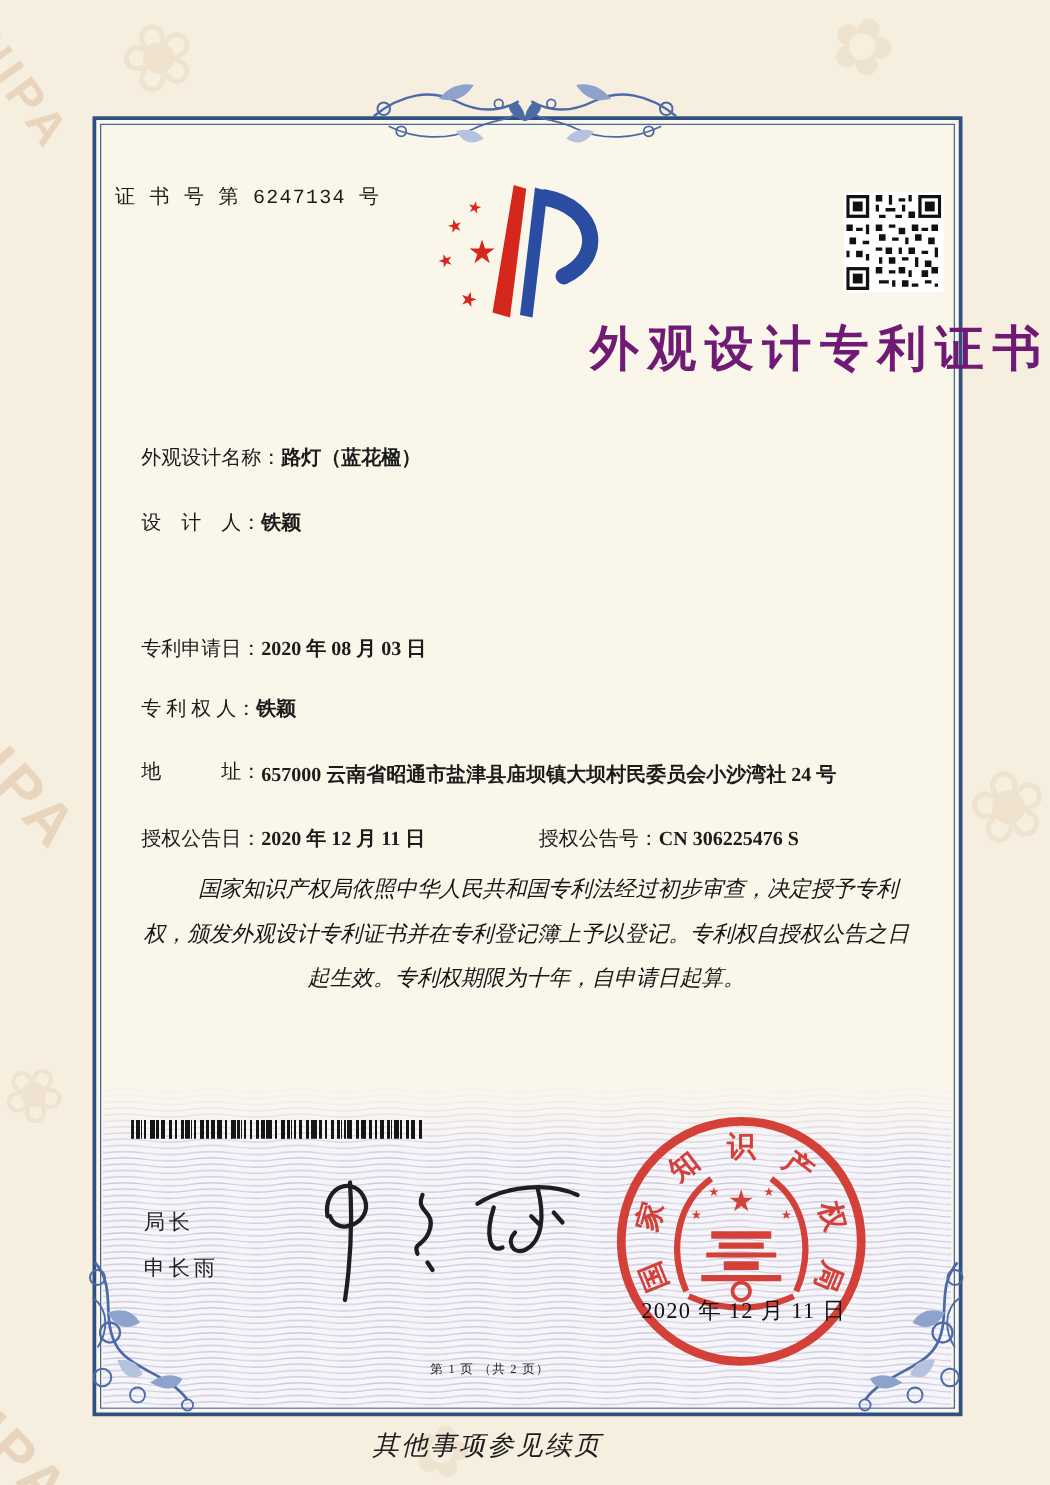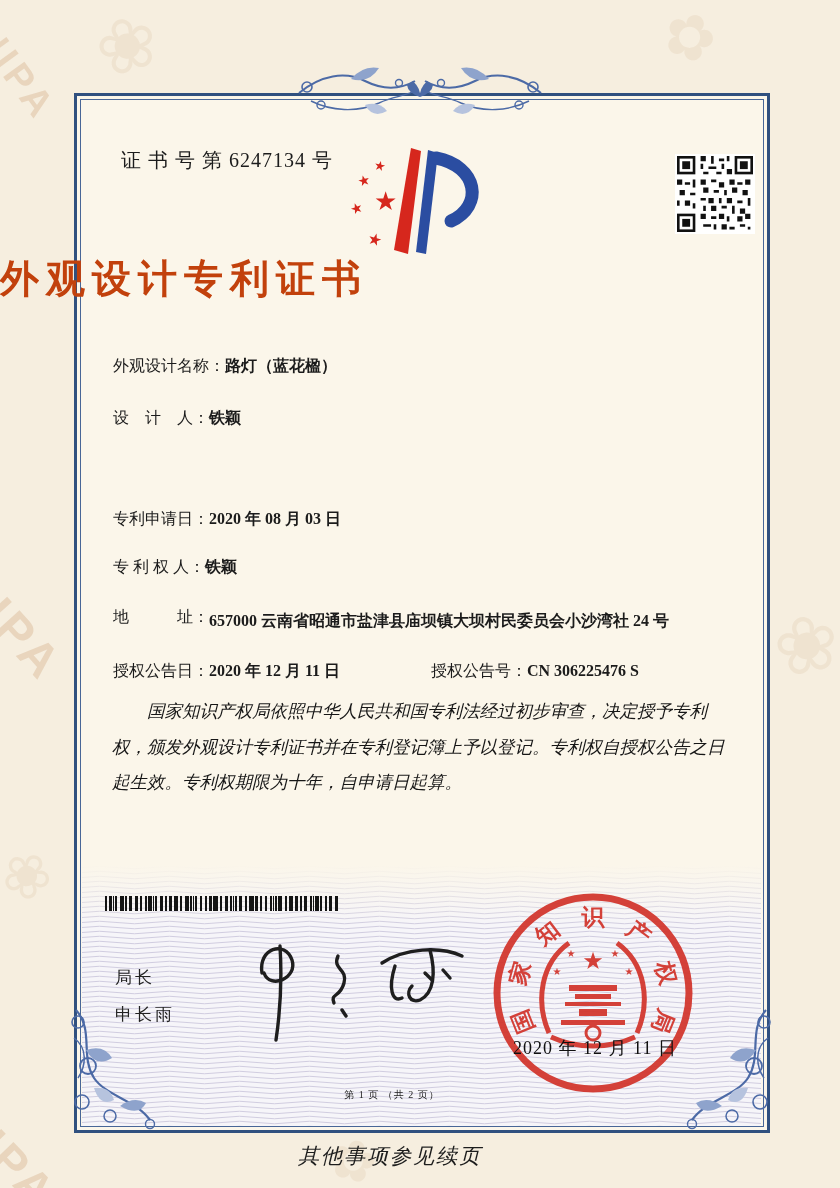--- a/index.html
+++ b/index.html
@@ -24,33 +24,33 @@
   .paper-inner{position:absolute;inset:3px;border:1.5px solid #486697;}
   
   .band{position:absolute;left:82px;top:865px;width:679px;height:261px;z-index:2;}
   .band .fade{position:absolute;left:0;top:0;width:100%;height:60px;
     background:linear-gradient(180deg,#fbf6ea 0%,rgba(251,246,234,0) 100%);}
   
   .orn{position:absolute;z-index:3;}
   .orn-corner-right{transform:scaleX(-1);}
   
   .content{position:absolute;inset:0;z-index:4;}
-  .cert-no{position:absolute;left:121px;top:147px;font-size:20px;color:#1c1c1c;letter-spacing:1px;}
+  .cert-no{position:absolute;left:92px;top:147px;font-size:16px;color:#1c1c1c;letter-spacing:1px;font-family:Liberation Mono, monospace;}
   .logo{position:absolute;left:348px;top:144px;}
   .qr{position:absolute;left:675px;top:154px;width:76px;height:76px;background:#fff;padding:2px;}
-  .title{position:absolute;left:0;top:252px;width:840px;text-align:left;
-    font-size:39px;font-weight:bold;color:#c2410c;letter-spacing:7px;}
+  .title{position:absolute;left:0;top:252px;width:840px;text-align:right;
+    font-size:39px;font-weight:bold;color:#701a75;letter-spacing:7px;}
   .row{position:absolute;left:113px;font-size:16px;color:#1b1b1b;}
   .row .label{color:#1b1b1b;}
   .row .value{color:#1b1b1b;font-weight:bold;}
   .row .value.wrap{display:inline-block;vertical-align:top;width:462px;line-height:28px;}
   .row .grp2{position:absolute;left:318px;top:0;white-space:nowrap;text-align:center;}
   .paras{position:absolute;left:112px;top:694px;width:618px;font-size:17.5px;line-height:35.5px;
     font-style:italic;color:#161616;}
-  .paras p{margin:0;text-indent:2em;}
+  .paras p{margin:0;text-indent:2em;text-align:center;}
   .barcode{
     position:absolute;left:105px;top:896px;width:234px;height:15px;
     background:
       repeating-linear-gradient(90deg,#141414 0 2px,rgba(0,0,0,0) 2px 5px),
       repeating-linear-gradient(90deg,#141414 0 1px,rgba(0,0,0,0) 1px 8px),
       repeating-linear-gradient(90deg,rgba(0,0,0,0) 0 4px,#141414 4px 6px,rgba(0,0,0,0) 6px 13px);
   }
   .sig-role{position:absolute;left:115px;top:966px;font-size:17px;letter-spacing:3px;color:#222;
     font-family:"Liberation Sans","DejaVu Sans",sans-serif;}
   .sig-name{position:absolute;left:115px;top:1003px;font-size:17px;letter-spacing:3px;color:#222;

